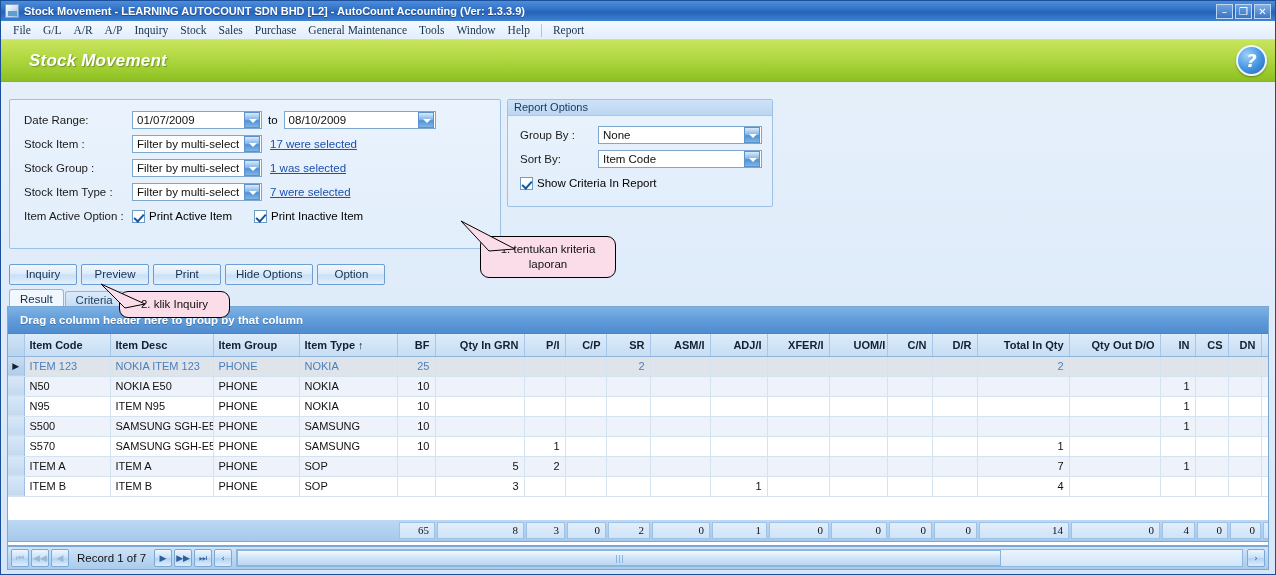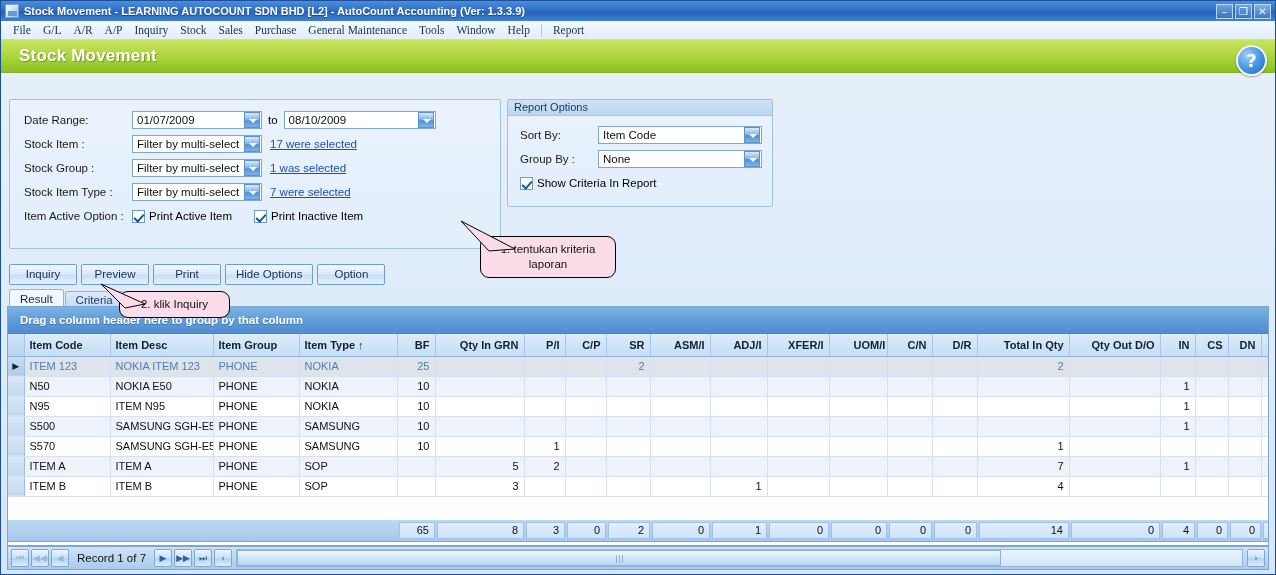--- a/index.html
+++ b/index.html
@@ -75,26 +75,27 @@
     cursor: default;
   }
   .menu-sep {
     width: 1px; height: 13px;
     background: #aec6e0;
     margin: 0 5px;
   }
 
   
   .banner {
-    height: 33px;
+    height: 42px;
     background: linear-gradient(180deg,#c9e45d 0%, #b3d944 40%, #9ccc2f 75%, #8dbf23 100%);
     border-bottom: 1px solid #86b52a;
     display: flex; align-items: center;
     position: relative;
-    padding-left: 18px;
+    padding-left: 28px;
+    font-style: italic;
   }
   .banner-title {
     color: #ffffff;
     font-size: 17px;
     font-weight: bold;
     text-shadow: 1px 1px 1px rgba(80,110,20,.6);
     letter-spacing: .2px;
   }
   .help-btn {
     position: absolute; right: 8px; top: 5px;
@@ -280,20 +281,21 @@
   .totals {
     position: absolute; left: 6px; top: 519px;
     width: 1262px; height: 22px;
     background: linear-gradient(180deg,#bcd8f3 0%, #a5c9ed 100%);
     border: 1px solid #7aa7d4;
     border-top: none;
     display: flex;
     align-items: center;
     padding-left: 0;
     overflow: hidden;
+    font-family: Liberation Serif, serif;
   }
   .tcell {
     height: 17px;
     margin: 0 1px;
     background: linear-gradient(180deg,#e2eefb 0%, #cfe3f8 100%);
     border: 1px solid #9ec3e7;
     font-size: 11px;
     color: #101010;
     text-align: right;
     padding: 0 5px;
@@ -462,31 +464,31 @@
       </div>
 
     </div>
   </div>
 
   <div class="groupbox" style="left:506px; top:98px; width:266px; height:108px;">
     <div class="gb-caption">Report Options</div>
     <div class="gb-body" style="padding-left:12px; padding-top:7px;">
 
       <div class="frow">
+        <div class="flabel" style="width:78px;">Group By :</div>
+        <div class="combo" style="width:164px;">
+          <span class="val">None</span>
+          <span class="combo-arrow"></span>
+        </div>
+      </div>
+
+      <div class="frow">
         <div class="flabel" style="width:78px;">Sort By:</div>
         <div class="combo" style="width:164px;">
           <span class="val">Item Code</span>
-          <span class="combo-arrow"></span>
-        </div>
-      </div>
-
-      <div class="frow">
-        <div class="flabel" style="width:78px;">Group By :</div>
-        <div class="combo" style="width:164px;">
-          <span class="val">None</span>
           <span class="combo-arrow"></span>
         </div>
       </div>
 
       <div class="frow">
         <span class="cbx checked"></span>
         <span class="cbx-label">Show Criteria In Report</span>
       </div>
 
     </div>

